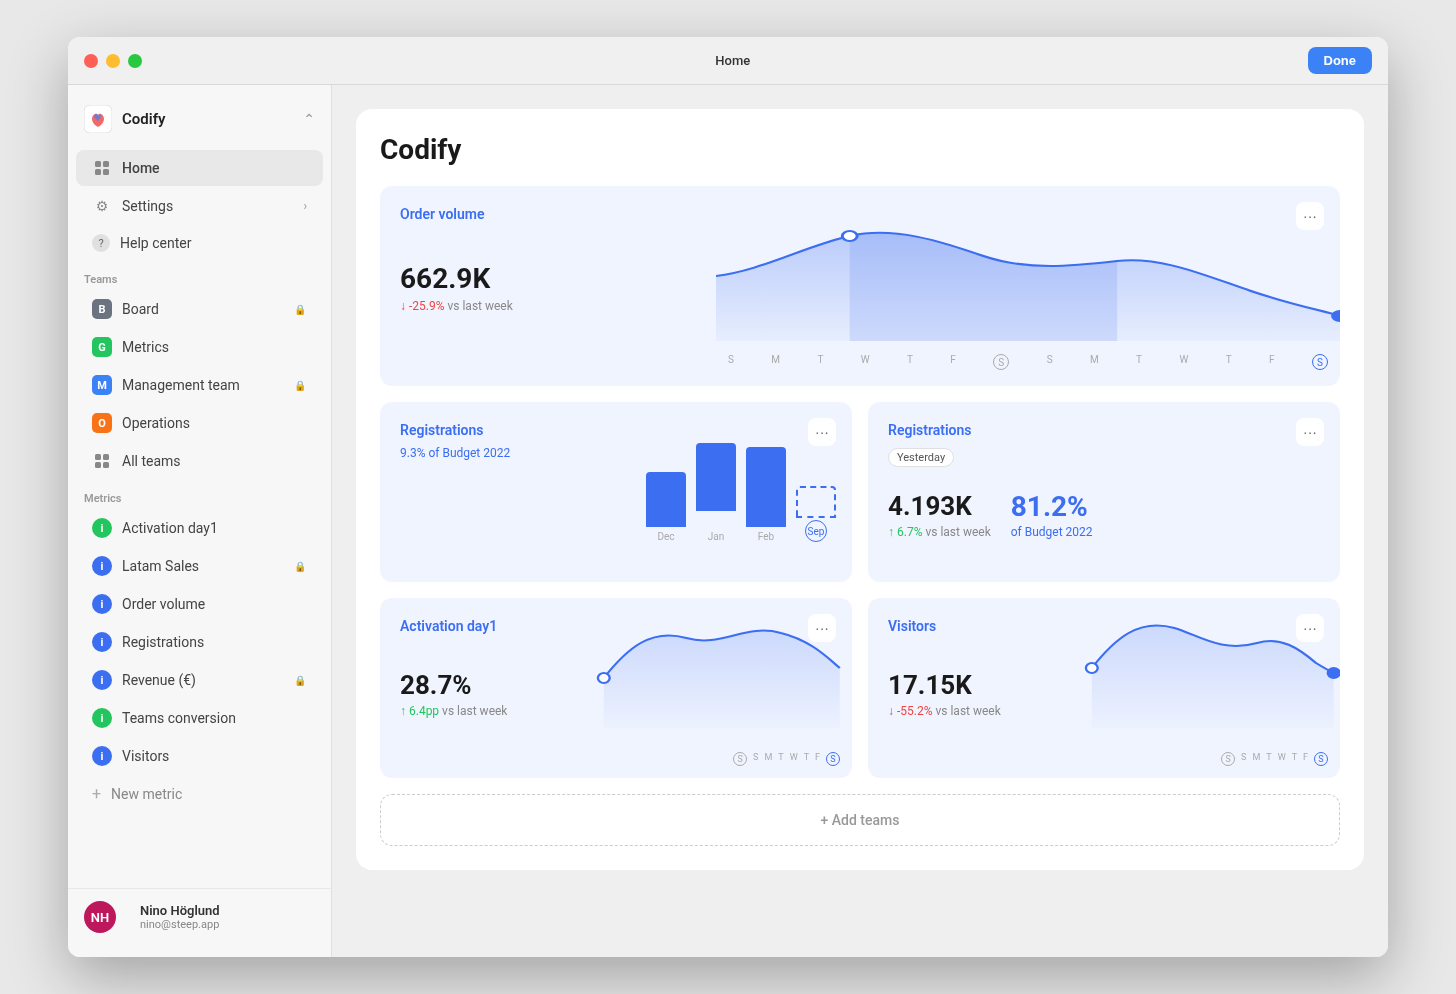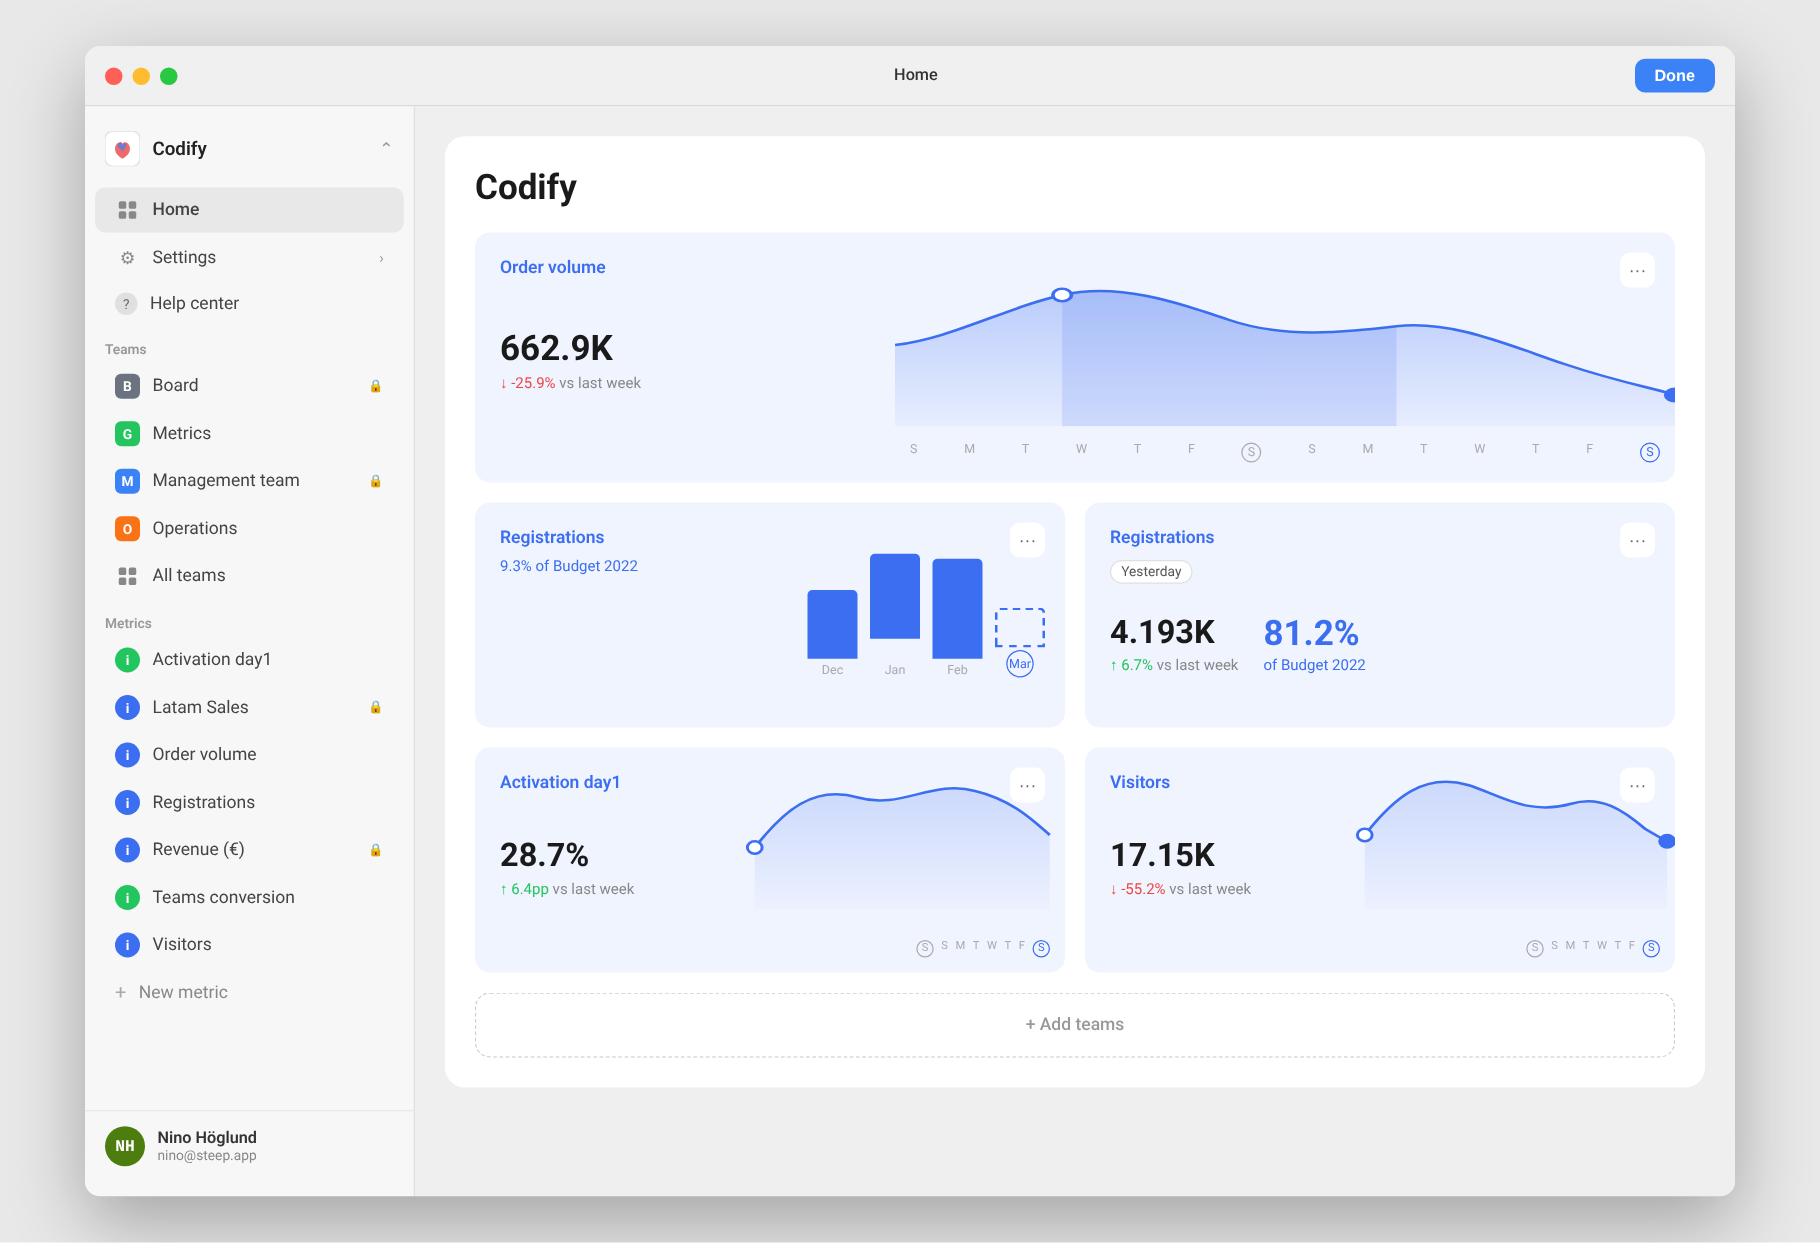--- a/index.html
+++ b/index.html
@@ -173,31 +173,30 @@
       margin-top: auto;
       padding: 12px 16px;
       display: flex;
       align-items: center;
       border-top: 1px solid #e8e8e8;
     }
     .avatar {
       width: 32px;
       height: 32px;
       border-radius: 50%;
-      background: #4d7c0f;
-      margin-right: 10px;
+      background: #be185d;
+      margin-right: 24px;
       overflow: hidden;
       display: flex;
       align-items: center;
       justify-content: center;
       font-size: 13px;
       color: white;
       font-weight: 600;
       flex-shrink: 0;
-      font-family: Liberation Mono, monospace;
     }
     .user-name { font-size: 13px; font-weight: 600; color: #333; }
     .user-email { font-size: 11px; color: #888; }
     
     .main {
       flex: 1;
       background: #efefef;
       overflow-y: auto;
       padding: 24px;
     }
@@ -501,21 +500,21 @@
                 <div style="display:flex;flex-direction:column;align-items:center;flex:1;gap:16px;">
                   <div style="width:100%;height:68px;background:#3b6ef0;border-radius:4px 4px 0 0;"></div>
                   <span style="font-size:10px;color:#aaa;margin-top:4px;">Jan</span>
                 </div>
                 <div style="display:flex;flex-direction:column;align-items:center;flex:1;">
                   <div style="width:100%;height:80px;background:#3b6ef0;border-radius:4px 4px 0 0;"></div>
                   <span style="font-size:10px;color:#aaa;margin-top:4px;">Feb</span>
                 </div>
                 <div style="display:flex;flex-direction:column;align-items:center;flex:1;">
                   <div style="width:100%;height:32px;border:2px dashed #3b6ef0;background:transparent;border-radius:4px 4px 0 0;"></div>
-                  <span style="font-size:10px;color:#3b6ef0;border:1.5px solid #3b6ef0;border-radius:50%;width:22px;height:22px;display:flex;align-items:center;justify-content:center;margin-top:2px;">Mar</span>
+                  <span style="font-size:10px;color:#3b6ef0;border:1.5px solid #3b6ef0;border-radius:50%;width:22px;height:22px;display:flex;align-items:center;justify-content:center;margin-top:2px;">Sep</span>
                 </div>
               </div>
             </div>
 
             <div class="widget-half" style="height:180px;position:relative;">
               <div class="widget-title">Registrations</div>
               <span class="widget-tag">Yesterday</span>
               <div style="display:flex;align-items:flex-end;gap:20px;margin-top:8px;">
                 <div>
                   <div class="widget-value" style="font-size:26px;">4.193K</div>

